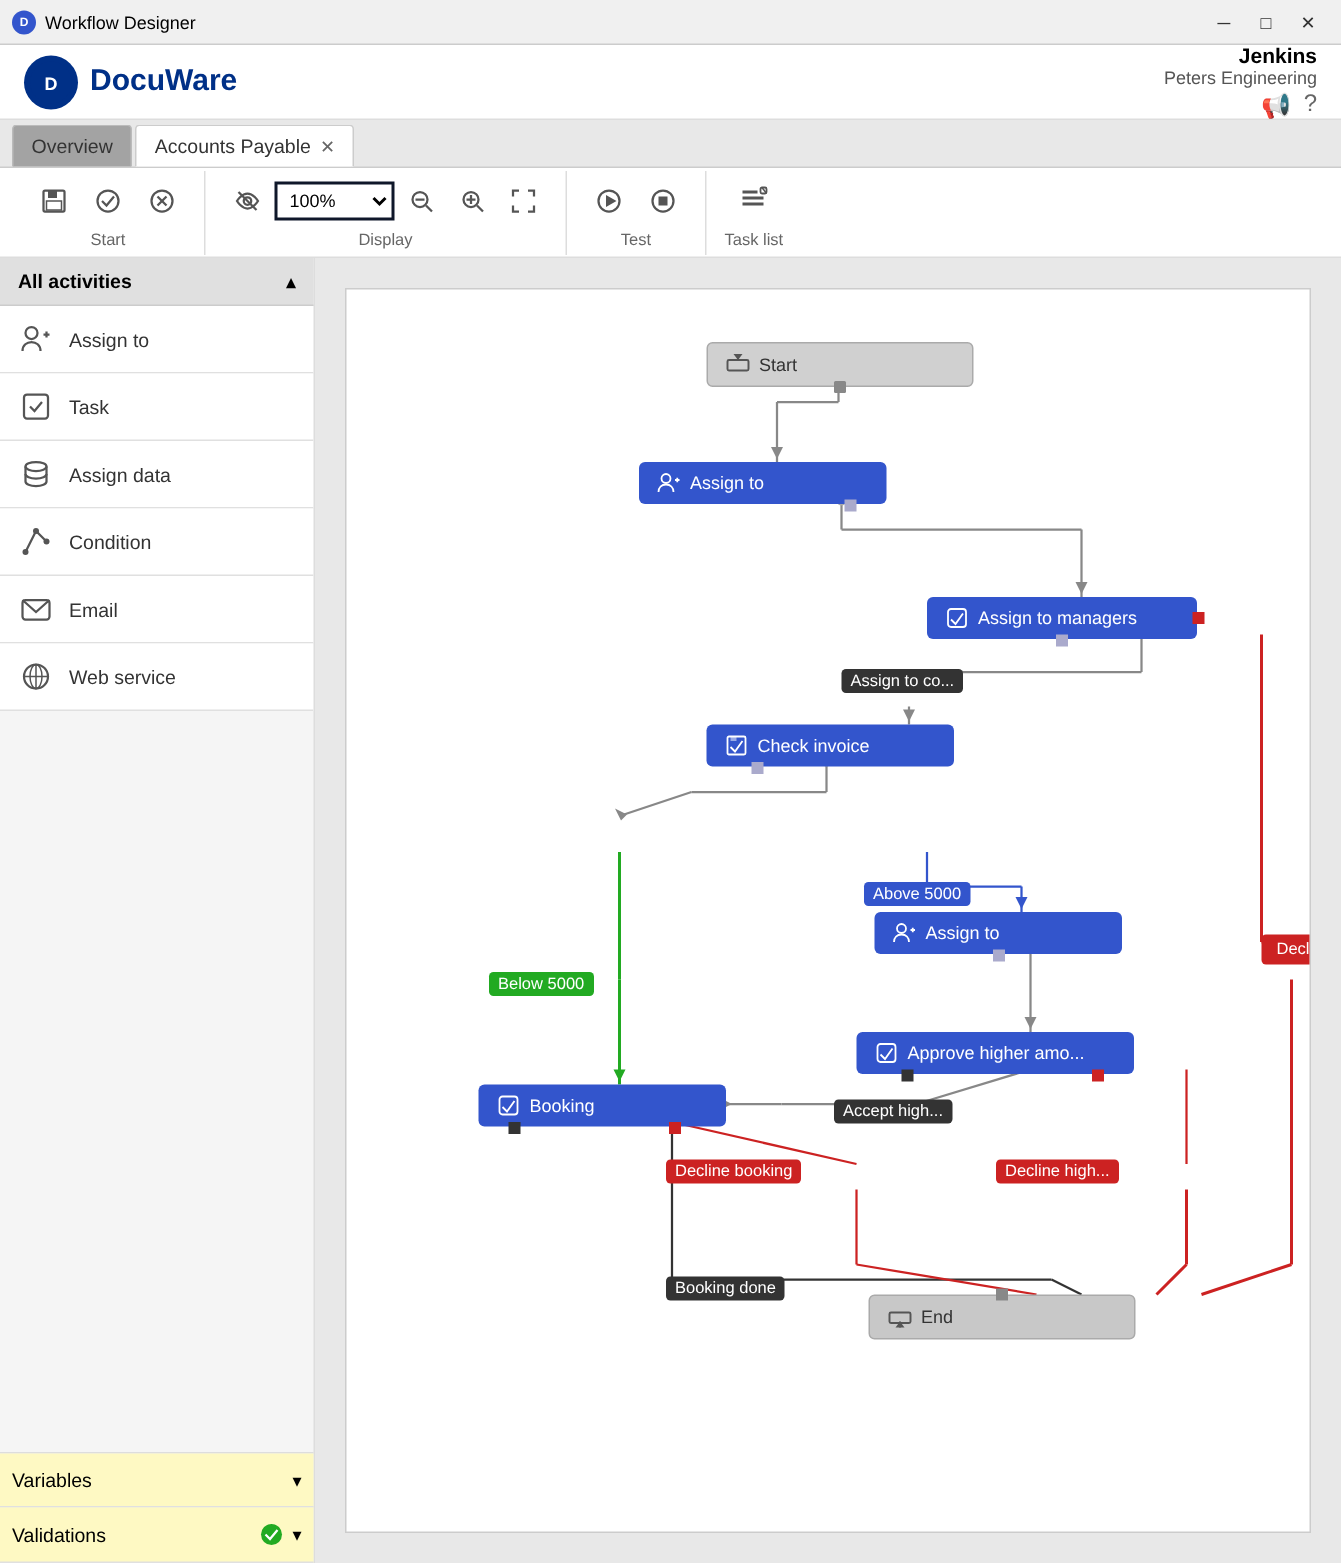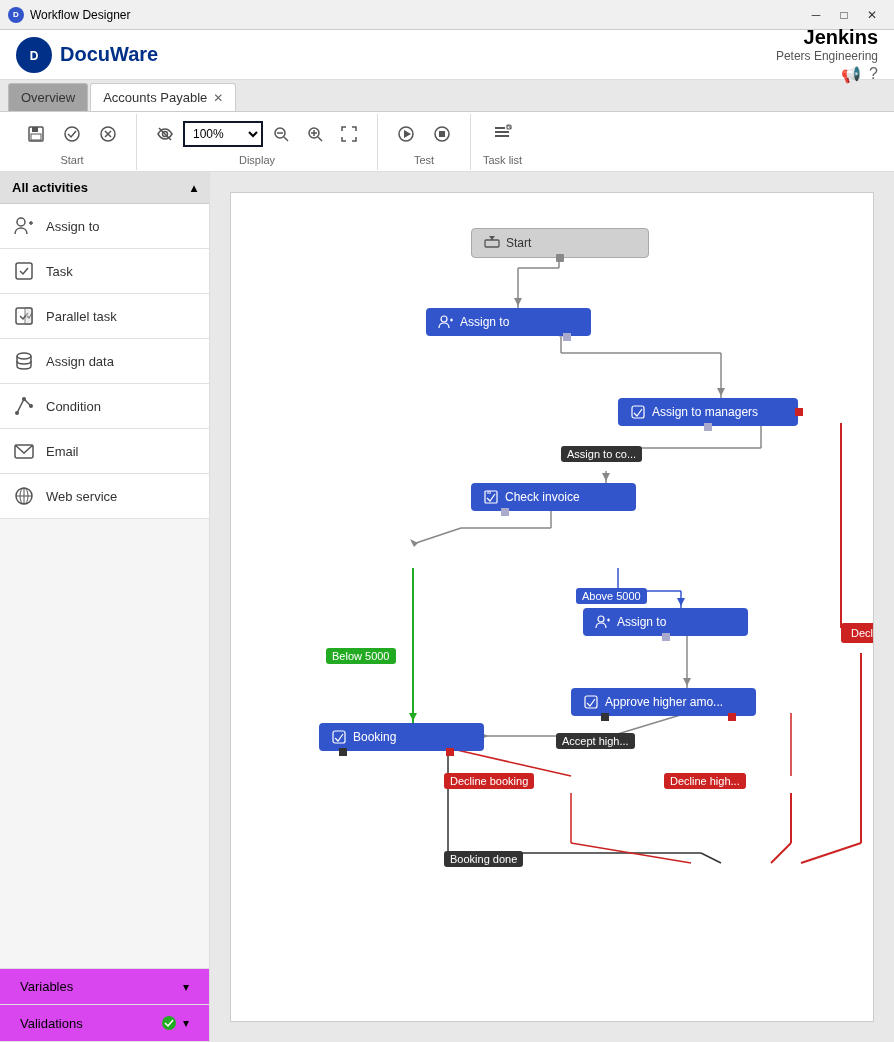--- a/index.html
+++ b/index.html
@@ -33,21 +33,21 @@
       border-bottom: 1px solid #ddd;
       justify-content: space-between;
     }
     .logo { display: flex; align-items: center; gap: 8px; }
     .logo-icon {
       width: 36px; height: 36px; background: #003087; border-radius: 50%;
       display: flex; align-items: center; justify-content: center; color: white; font-weight: bold; font-size: 14px;
     }
     .logo-text { color: #003087; font-size: 20px; font-weight: 600; }
     .user-info { text-align: right; font-size: 12px; }
-    .user-name { font-weight: 600; font-size: 20px; }
+    .user-name { font-weight: 600; font-size: 14px; }
     .header-icons { display: flex; gap: 8px; margin-top: 2px; justify-content: flex-end; }
     .header-icon { color: #666; cursor: pointer; font-size: 16px; }
 
     
     .tabs {
       background: #e8e8e8;
       height: 32px;
       display: flex;
       align-items: flex-end;
       border-bottom: 1px solid #ccc;
@@ -109,23 +109,23 @@
       font-size: 13px; color: #333;
     }
     .sidebar-item-icon {
       width: 24px; height: 24px; display: flex; align-items: center;
       justify-content: center; color: #555;
     }
     .sidebar-footer {
       border-top: 1px solid #ddd;
     }
     .sidebar-footer-item {
-      padding: 10px 20px; display: flex; align-items: center;
+      padding: 10px 8px; display: flex; align-items: center;
       justify-content: space-between; cursor: pointer; font-size: 13px;
-      border-bottom: 1px solid #e0e0e0; background: #d946ef; gap: 13px;
+      border-bottom: 1px solid #e0e0e0; background: #fef9c3; gap: 13px;
     }
     .sidebar-footer-item-left { display: flex; align-items: center; gap: 8px; }
 
     
     .canvas {
       flex: 1; background: #e8e8e8; overflow: hidden; position: relative;
     }
     .canvas-inner {
       position: absolute; top: 20px; left: 20px; right: 20px; bottom: 20px;
       background: white; border: 1px solid #ccc; overflow: hidden;
@@ -333,31 +333,20 @@
       <div class="sidebar-item">
         <div class="sidebar-item-icon">
           <svg width="22" height="22" viewBox="0 0 22 22">
             <rect x="3" y="3" width="16" height="16" rx="2" fill="none" stroke="#555" stroke-width="1.5"></rect>
             <polyline points="7,11 10,14 15,8" stroke="#555" stroke-width="1.5" fill="none"></polyline>
           </svg>
         </div>
         <span>Task</span>
       </div>
 
-      <div class="sidebar-item">
-        <div class="sidebar-item-icon">
-          <svg width="22" height="22" viewBox="0 0 22 22">
-            <rect x="3" y="3" width="16" height="16" rx="2" fill="none" stroke="#555" stroke-width="1.5"></rect>
-            <polyline points="7,11 10,14 15,8" stroke="#555" stroke-width="1.5" fill="none"></polyline>
-            <rect x="12" y="3" width="7" height="16" rx="1" fill="#ddd" stroke="#555" stroke-width="1.5" opacity="0.5"></rect>
-            <polyline points="14,11 16,13 19,8" stroke="#555" stroke-width="1.2" fill="none" opacity="0.7"></polyline>
-          </svg>
-        </div>
-        <span>Parallel task</span>
-      </div>
 
       <div class="sidebar-item">
         <div class="sidebar-item-icon">
           <svg width="22" height="22" viewBox="0 0 22 22">
             <ellipse cx="11" cy="6" rx="7" ry="3" fill="none" stroke="#555" stroke-width="1.5"></ellipse>
             <path d="M4 6v5c0 1.7 3.1 3 7 3s7-1.3 7-3V6" fill="none" stroke="#555" stroke-width="1.5"></path>
             <path d="M4 11v5c0 1.7 3.1 3 7 3s7-1.3 7-3v-5" fill="none" stroke="#555" stroke-width="1.5"></path>
           </svg>
         </div>
         <span>Assign data</span>
@@ -599,17 +588,26 @@
       </div>
 
       <div class="wf-label wf-label-red" style="left:610px;top:430px;padding:4px 10px;">
         <span>Decline</span>
       </div>
 
       <div class="wf-label wf-label-black" style="left:213px;top:658px;">
         <span>Booking done</span>
       </div>
 
+      <div class="wf-node" style="background:#c8c8c8;color:#333;border:1px solid #aaa;width:178px;left:348px;top:670px;">
+        <svg width="16" height="16" viewBox="0 0 16 16">
+          <rect x="1" y="5" width="14" height="7" rx="1" fill="none" stroke="#555" stroke-width="1.3"></rect>
+          <line x1="8" y1="11" x2="8" y2="15" stroke="#555" stroke-width="1.3"></line>
+          <polygon points="5,15 11,15 8,11" fill="#555"></polygon>
+        </svg>
+        <span>End</span>
+        <div style="position:absolute;top:-5px;left:50%;transform:translateX(-50%);width:8px;height:8px;background:#888;"></div>
+      </div>
 
     </div>
   </div>
 
 </div>
 
 </body></html>

